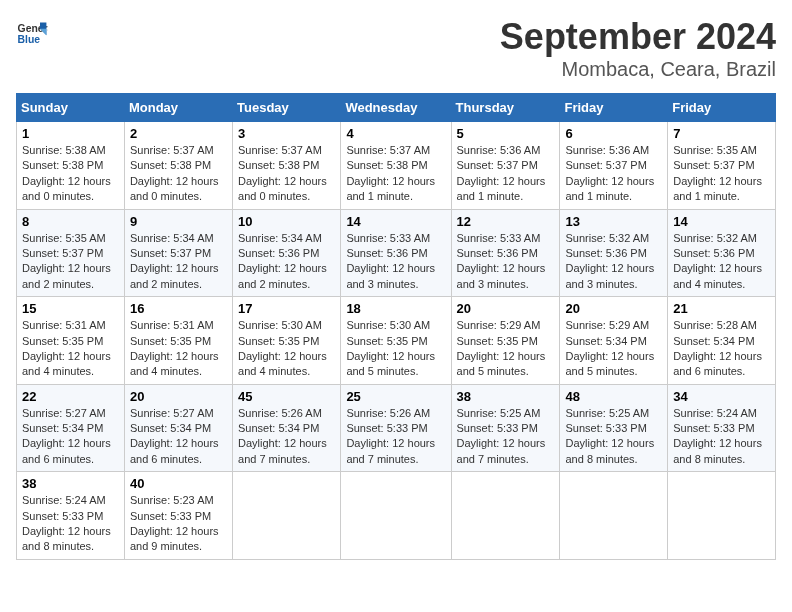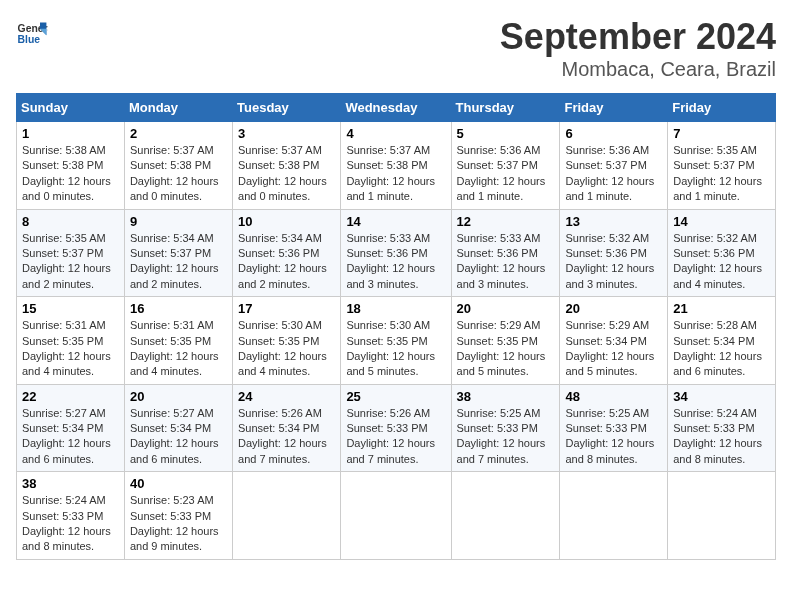--- a/index.html
+++ b/index.html
@@ -272,21 +272,21 @@
 and 6 minutes.</div>
         </td>
         <td>
           <div class="day-num">20</div>
           <div class="day-info" style="white-space: pre-line;">Sunrise: 5:27 AM
 Sunset: 5:34 PM
 Daylight: 12 hours
 and 6 minutes.</div>
         </td>
         <td>
-          <div class="day-num">24</div>
+          <div class="day-num">45</div>
           <div class="day-info" style="white-space: pre-line;">Sunrise: 5:26 AM
 Sunset: 5:34 PM
 Daylight: 12 hours
 and 7 minutes.</div>
         </td>
         <td>
           <div class="day-num">25</div>
           <div class="day-info" style="white-space: pre-line;">Sunrise: 5:26 AM
 Sunset: 5:33 PM
 Daylight: 12 hours

